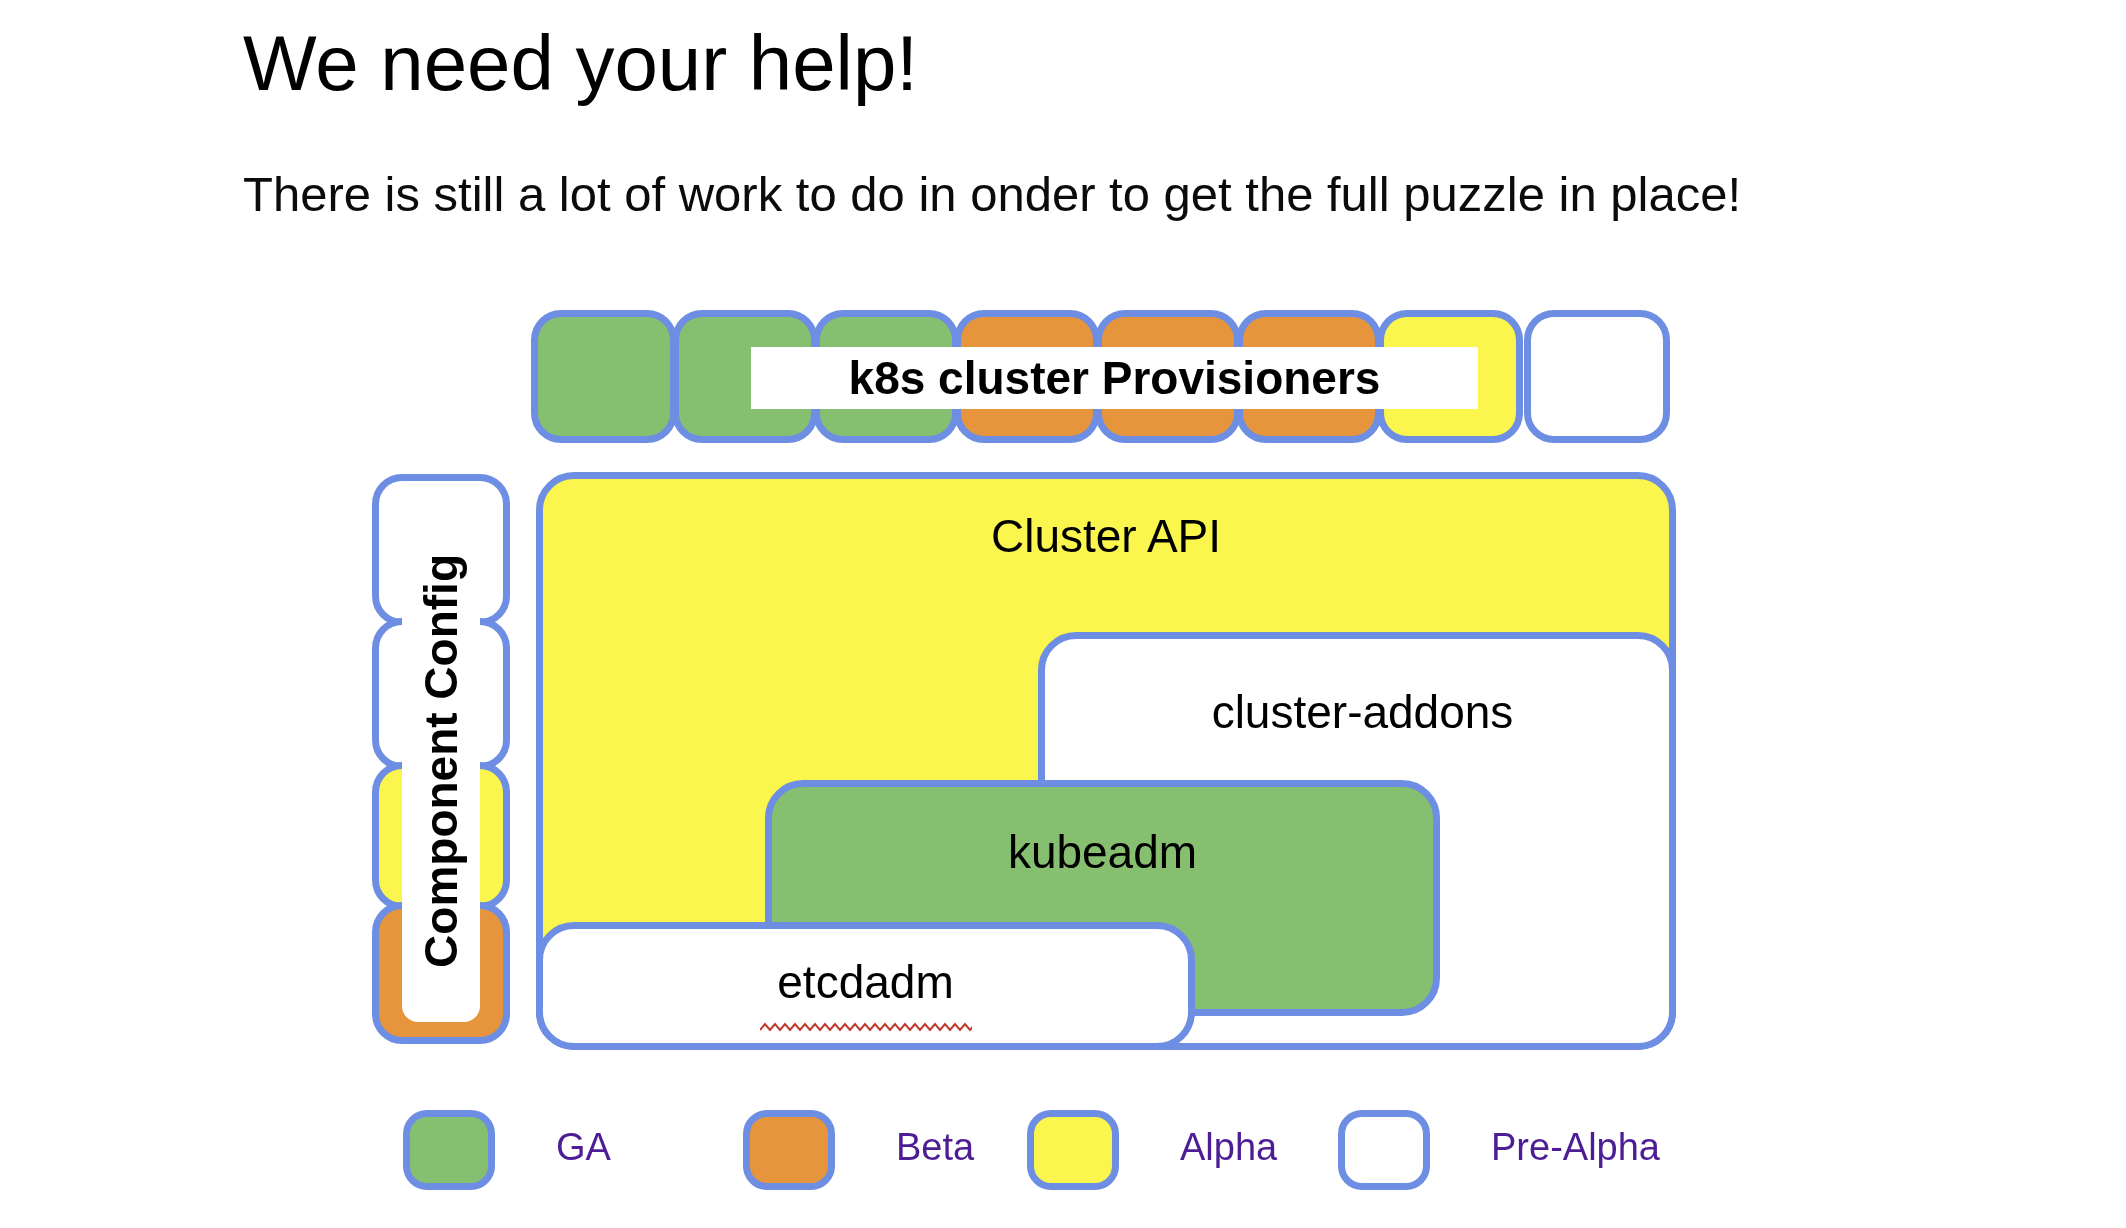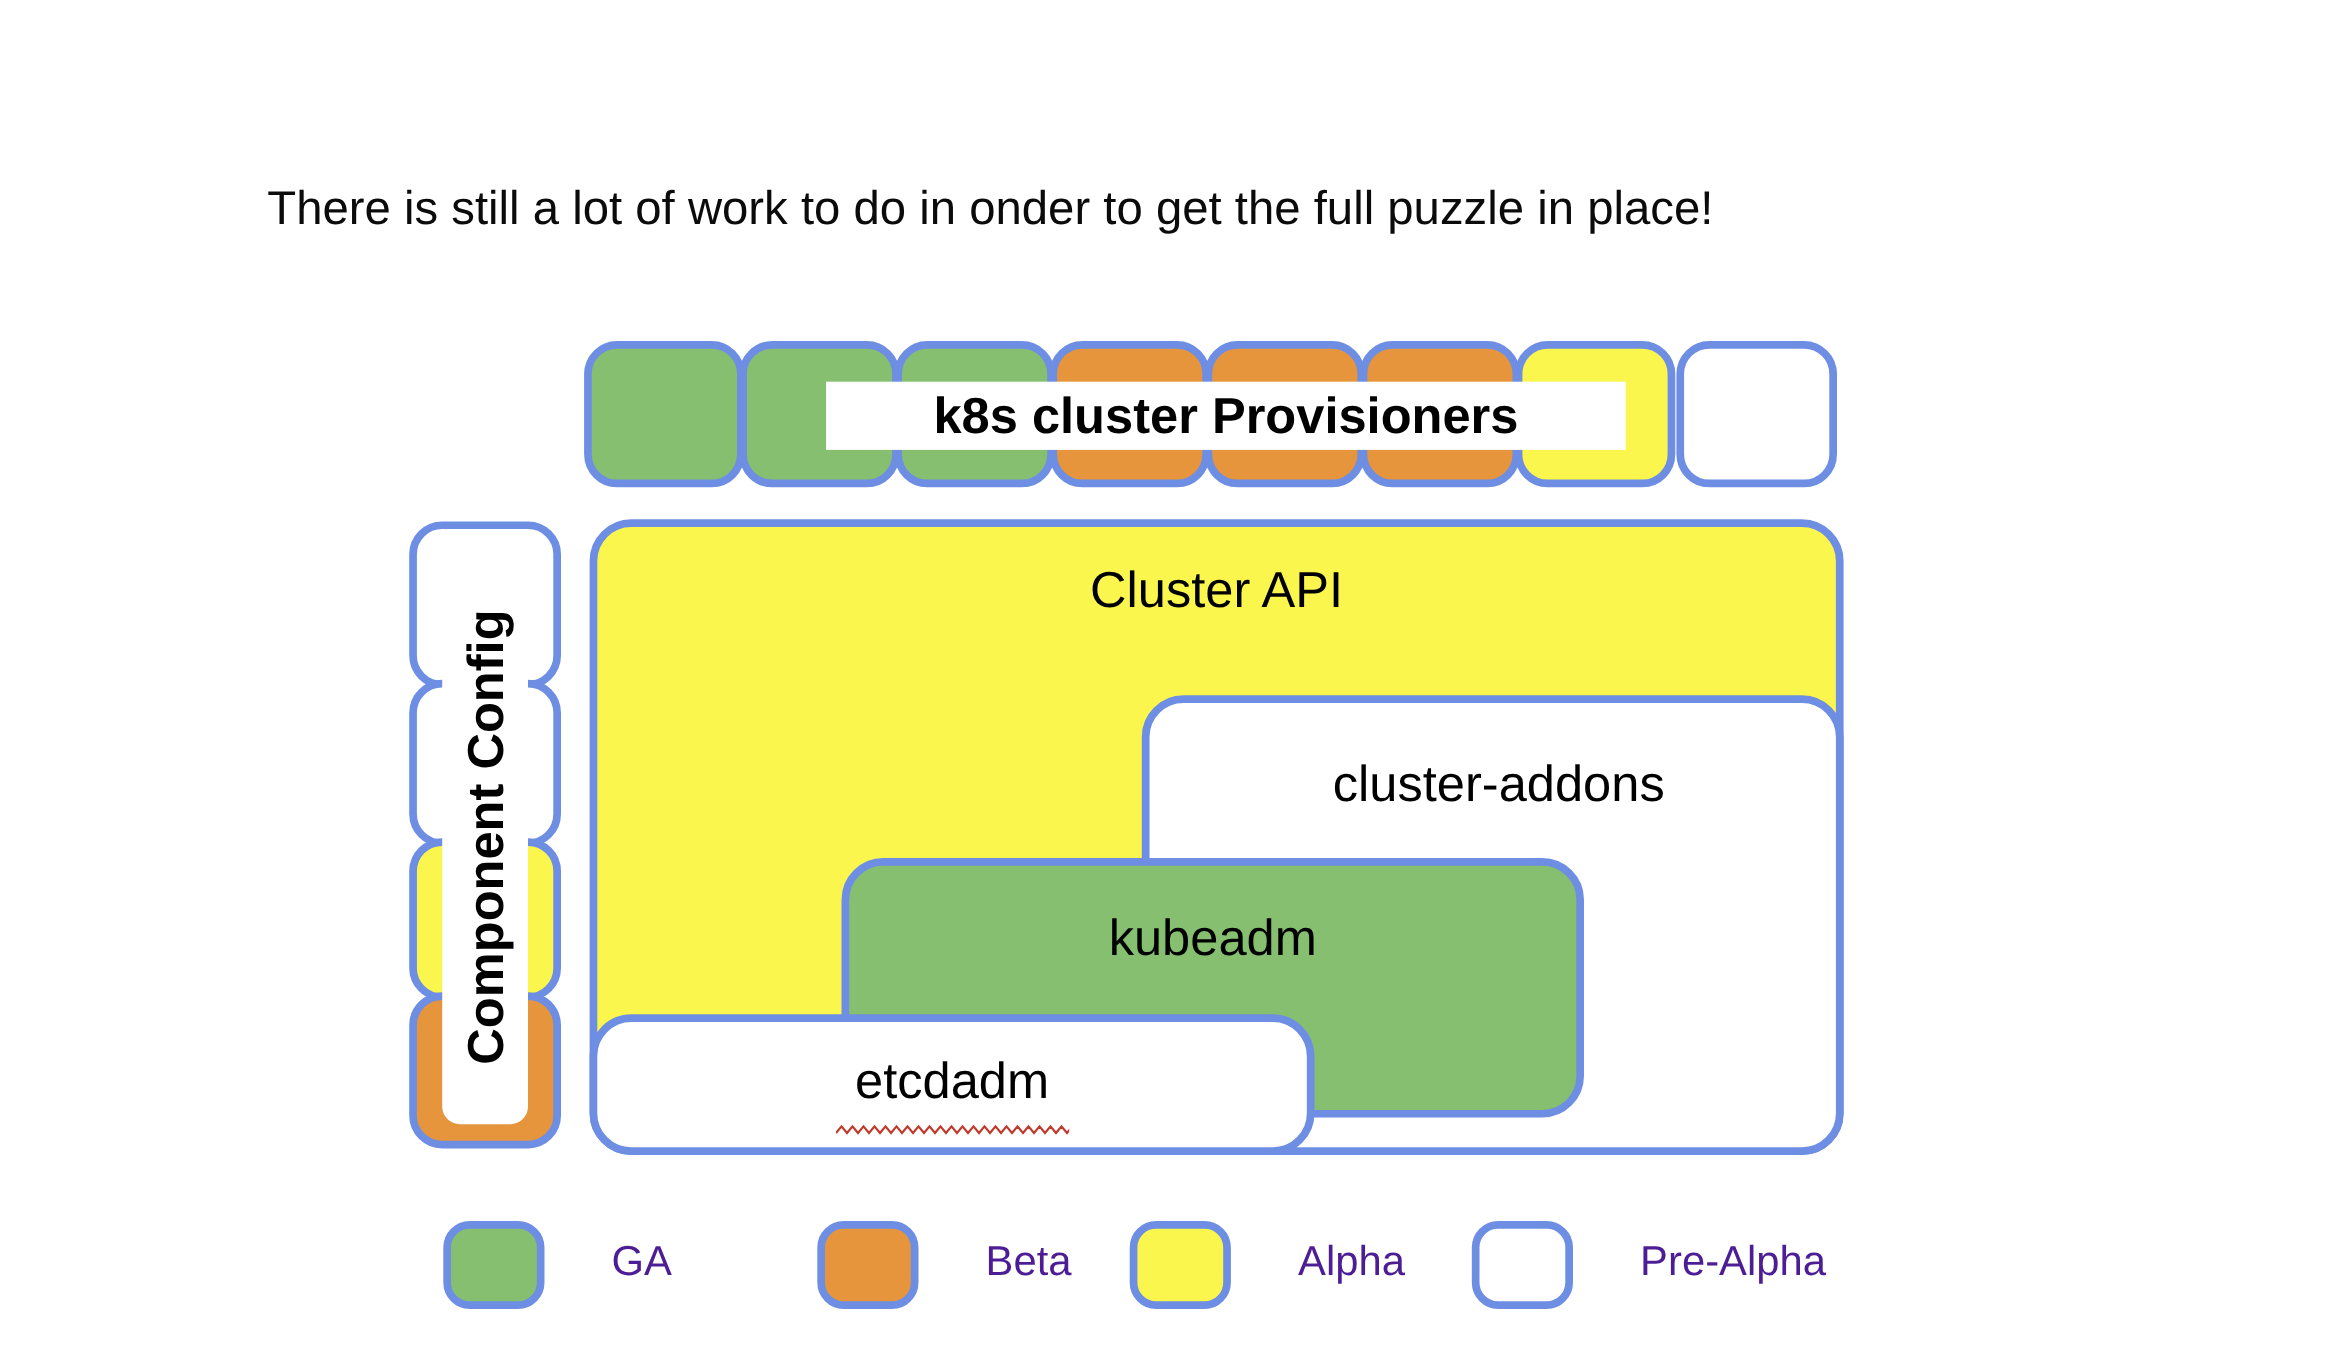--- a/index.html
+++ b/index.html
@@ -7,21 +7,21 @@
     position:relative; width:2126px; height:1228px; background:#ffffff;
     font-family:"Liberation Sans","DejaVu Sans",sans-serif; color:#000;
     overflow:hidden;
   }
   .title {
     position:absolute; left:243px; top:18px;
     font-size:78px; font-weight:400; color:#000; white-space:nowrap;
   }
   .subtitle {
     position:absolute; left:243px; top:166px;
-    font-size:43px; font-weight:400; color:#0b0b0b; white-space:nowrap;
+    font-size:49px; font-weight:400; color:#0b0b0b; white-space:nowrap;
   }
   
   .st-ga        { background:var(--c-ga); }
   .st-beta      { background:var(--c-beta); }
   .st-alpha     { background:var(--c-alpha); }
   .st-pre_alpha { background:var(--c-pre_alpha); }
 
   
   .sq {
     position:absolute; top:310px; width:146px; height:133px;
@@ -76,20 +76,21 @@
   .lg-label {
     position:absolute; top:1126px; font-size:38px; font-weight:400;
     color:#4c1d95; white-space:nowrap;margin-left:26px;
   }
 </style>
 </head>
 <body>
 
 <div class="stage" id="stage" style="--c-ga: #87BF70; --c-beta: #E6953C; --c-alpha: #FAF64E; --c-pre_alpha: #FFFFFF; --c-border: #6D8EE3; --c-spellcheck: #C0392B;">
 
+  <div class="title">We need your help!</div>
   <div class="subtitle">There is still a lot of work to do in onder to get the full puzzle in place!</div>
 
   <div id="prov-row">
       <div class="sq st-ga" style="left: 531px;"></div>
       <div class="sq st-ga" style="left: 672px;"></div>
       <div class="sq st-ga" style="left: 813px;"></div>
       <div class="sq st-beta" style="left: 954px;"></div>
       <div class="sq st-beta" style="left: 1095px;"></div>
       <div class="sq st-beta" style="left: 1236px;"></div>
       <div class="sq st-alpha" style="left: 1377px;"></div>

